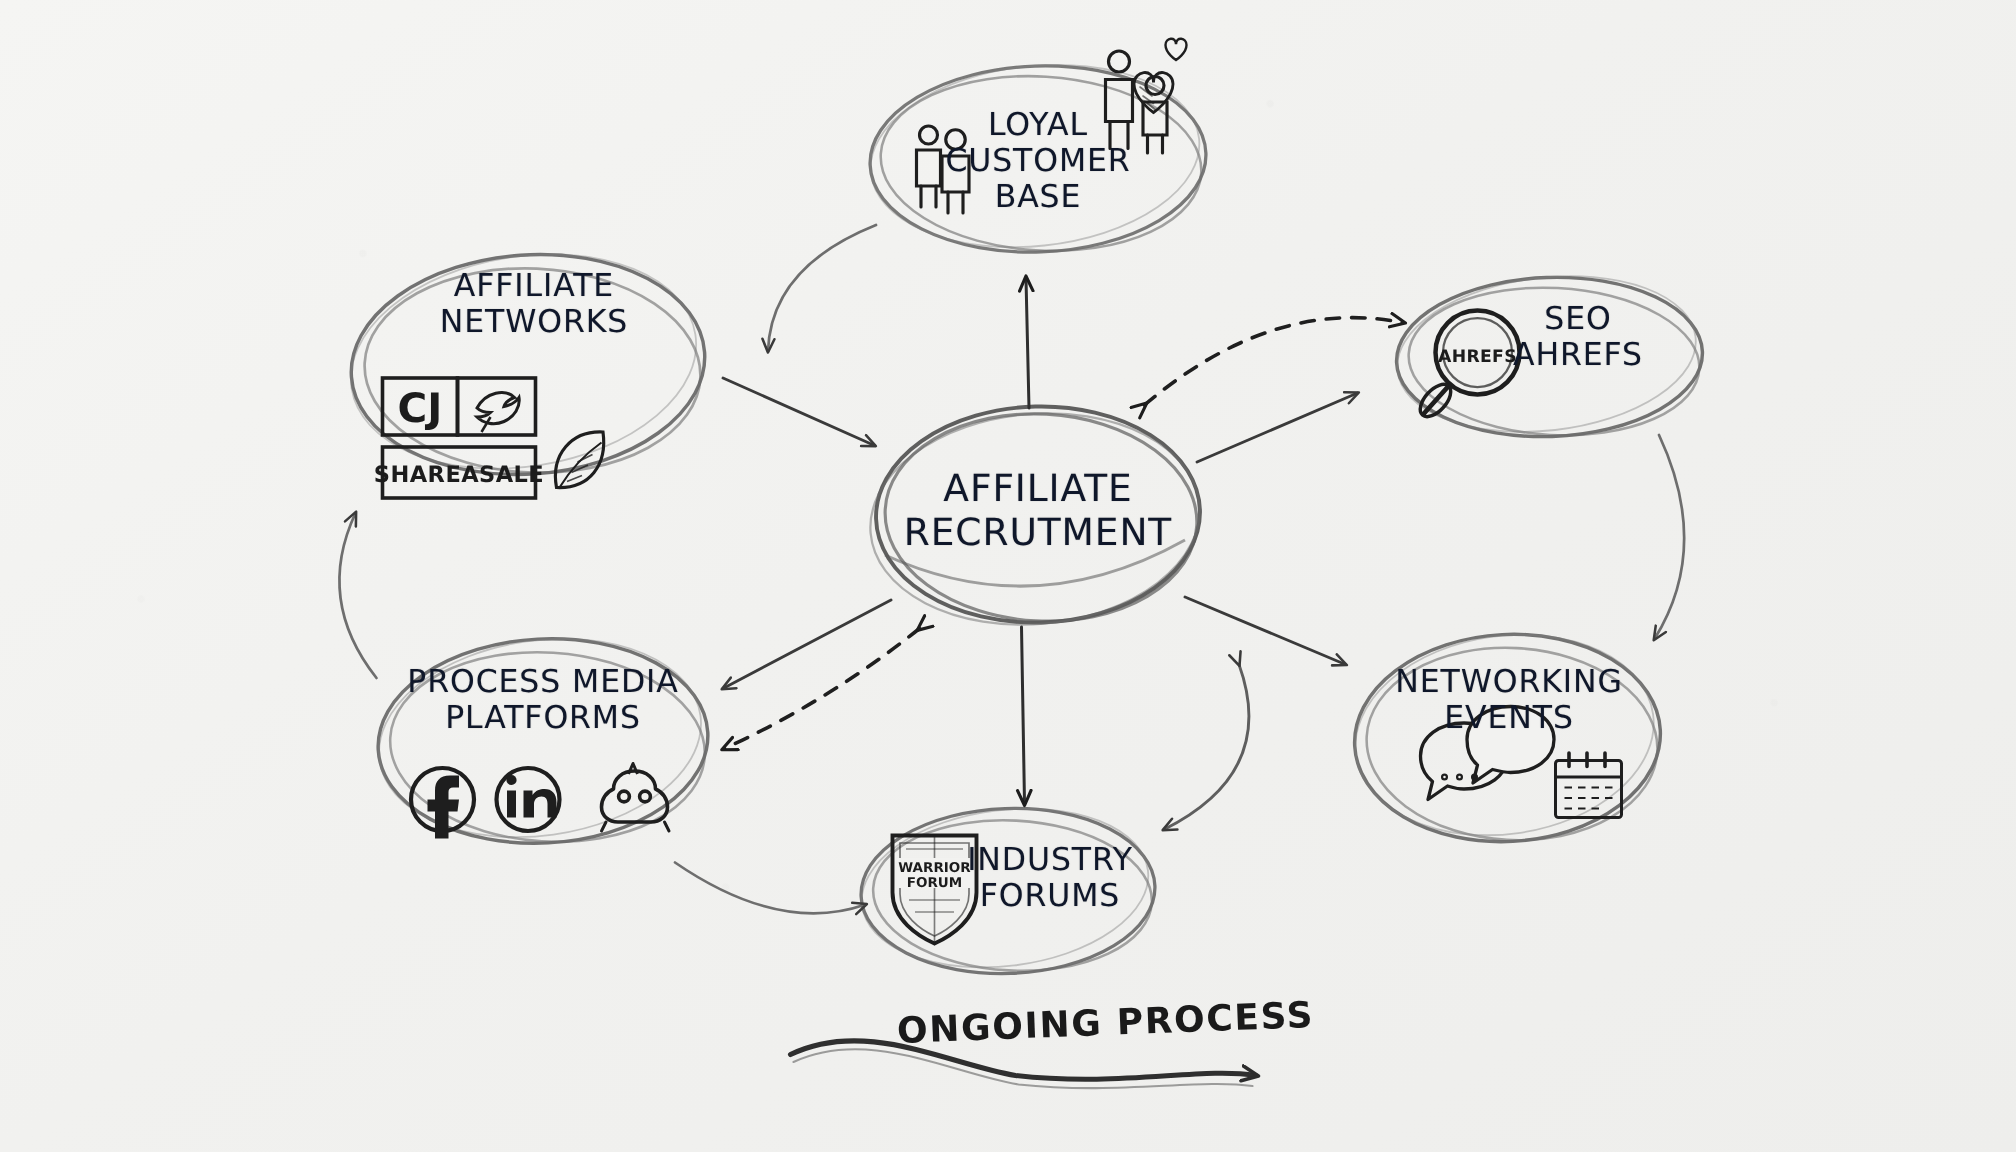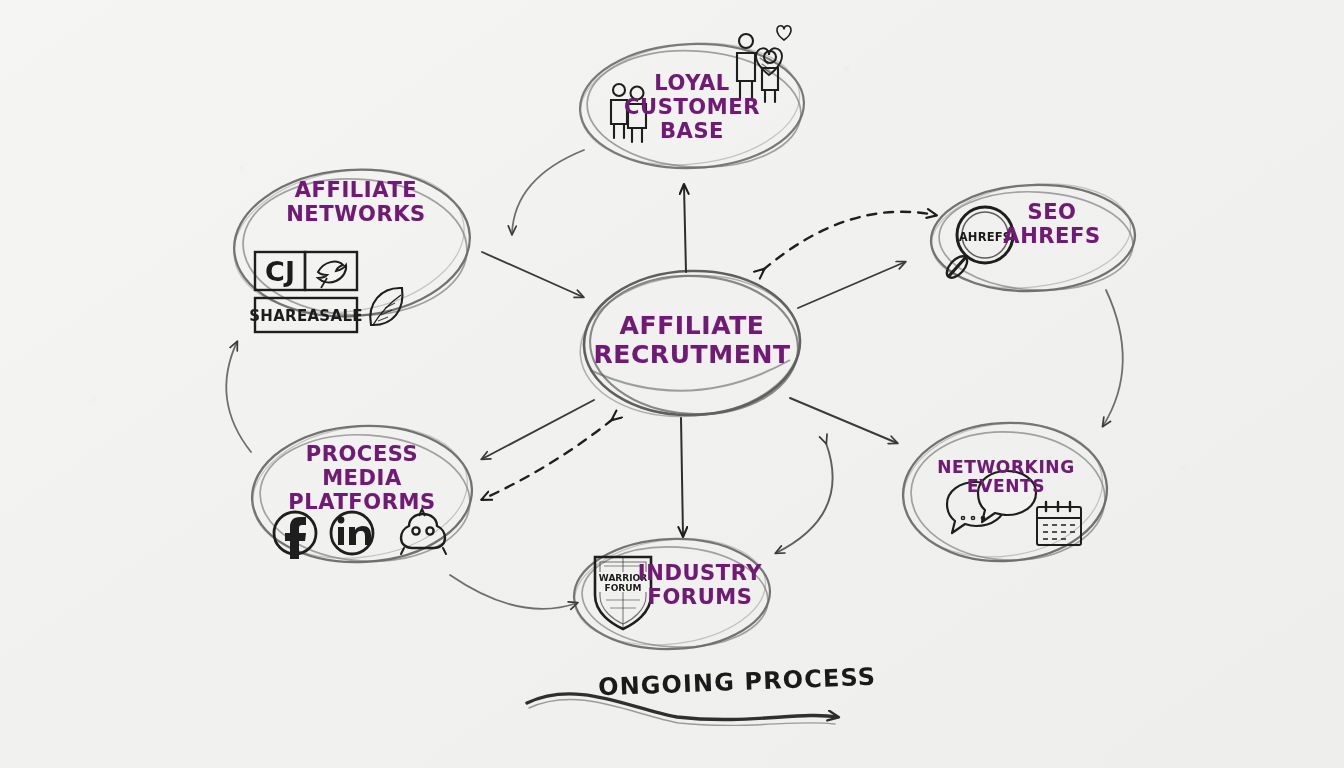--- a/index.html
+++ b/index.html
@@ -18,22 +18,22 @@
       radial-gradient(circle at 36% 77%, rgba(0,0,0,.012) 0 2px, transparent 3px),
       radial-gradient(circle at 7% 52%,  rgba(0,0,0,.012) 0 2px, transparent 3px),
       linear-gradient(145deg,#f5f5f3 0%,#f1f1ef 45%,#eeeeec 100%);
     pointer-events:none;
   }
   #canvas{position:absolute;inset:0;}
   .node-label{
     position:absolute;
     text-align:center;
     font-family:"DejaVu Sans", sans-serif;
-    font-weight:700;
-    color:#701a75;
+    font-weight:400;
+    color:#0f172a;
     letter-spacing:.6px;
     line-height:1.14;
     white-space:pre-line;
     pointer-events:none;
     text-shadow:0 0 1px rgba(0,0,0,.22);
   }
   .ongoing-label{
     position:absolute;
     font-family:"DejaVu Sans", sans-serif;
     font-weight:700;
@@ -254,21 +254,21 @@
 <div class="node-label" style="left:592px;top:72px;width:200px;font-size:21px;">LOYAL
 CUSTOMER
 BASE</div>
 
 <div class="node-label" style="left:256px;top:179px;width:200px;font-size:21px;">AFFILIATE
 NETWORKS</div>
 
 <div class="node-label" style="left:977px;top:201px;width:150px;font-size:21px;">SEO
 AHREFS</div>
 
-<div class="node-label" style="left:906px;top:458px;width:200px;font-size:17px;">NETWORKING
+<div class="node-label" style="left:906px;top:443px;width:200px;font-size:21px;">NETWORKING
 EVENTS</div>
 
 <div class="node-label" style="left:600px;top:562px;width:200px;font-size:21px;text-align:center;">INDUSTRY
 FORUMS</div>
 
 <div class="node-label" style="left:262px;top:443px;width:200px;font-size:21px;">PROCESS MEDIA
 PLATFORMS</div>
 
 <div class="ongoing-label" style="left:598px;top:668px;">ONGOING PROCESS</div>
 

